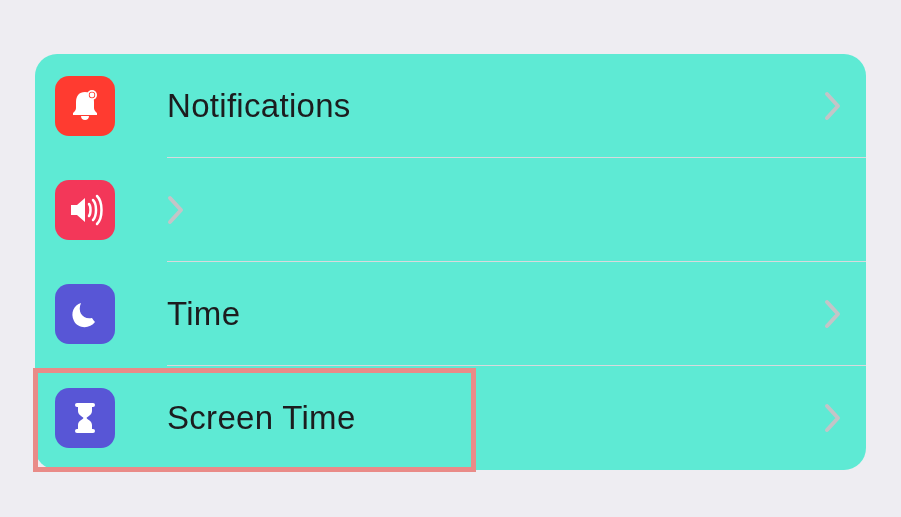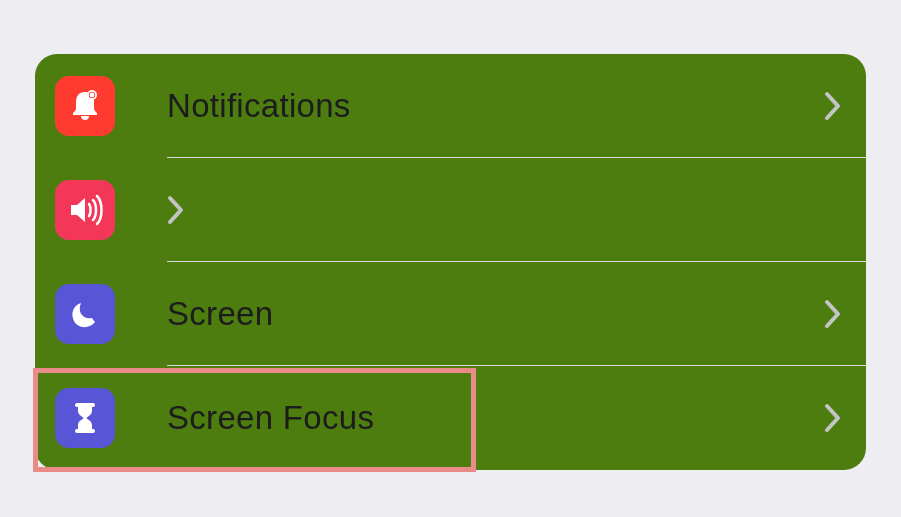--- a/index.html
+++ b/index.html
@@ -8,21 +8,21 @@
     padding: 0;
   }
   body {
     font-family: -apple-system, BlinkMacSystemFont, "Segoe UI", Helvetica, Arial, sans-serif;
     background: #eeedf2;
     width: 901px;
     height: 517px;
     padding: 54px 35px 20px 35px;
   }
   .settings-group {
-    background: #4d7c0f;
+    background: #5eead4;
     border-radius: 22px;
     overflow: visible;
     position: relative;
   }
   .settings-row {
     display: flex;
     align-items: center;
     min-height: 104px;
     padding: 0 24px 0 20px;
     position: relative;
@@ -115,38 +115,38 @@
     </span>
     <div class="divider"></div>
   </div>
 
   <div class="settings-row">
     <div class="icon-wrap" style="background:#5856d6">
       <svg viewBox="0 0 40 40" fill="none">
         <path d="M27 24 C18 26 12 18 16 9 C9 11 5 19 9 27 C13 35 25 35 30 28 C29 27 28 25.5 27 24 Z" fill="#ffffff"></path>
       </svg>
     </div>
-    <span class="row-label">Screen</span>
+    <span class="row-label">Time</span>
     <span class="chevron">
       <svg viewBox="0 0 18 30" fill="none">
           <path d="M3 3 L14 15 L3 27" stroke="#c4c4c7" stroke-width="4" stroke-linecap="round" stroke-linejoin="round"></path>
         </svg>
     </span>
     <div class="divider"></div>
   </div>
 
   <div class="settings-row">
     <div class="icon-wrap" style="background:#5856d6">
       <svg viewBox="0 0 40 40" fill="none">
         <rect x="10" y="5" width="20" height="4" rx="2" fill="#ffffff"></rect>
         <rect x="10" y="31" width="20" height="4" rx="2" fill="#ffffff"></rect>
         <path d="M13 9 L27 9 L27 13 C27 17 23 18 21.5 20 C23 22 27 23 27 27 L27 31 L13 31 L13 27 C13 23 17 22 18.5 20 C17 18 13 17 13 13 Z" fill="#ffffff"></path>
       </svg>
     </div>
-    <span class="row-label">Screen Focus</span>
+    <span class="row-label">Screen Time</span>
     <span class="chevron">
       <svg viewBox="0 0 18 30" fill="none">
           <path d="M3 3 L14 15 L3 27" stroke="#c4c4c7" stroke-width="4" stroke-linecap="round" stroke-linejoin="round"></path>
         </svg>
     </span>
   </div>
 
   <div class="highlight-box"></div>
 </div>
 

